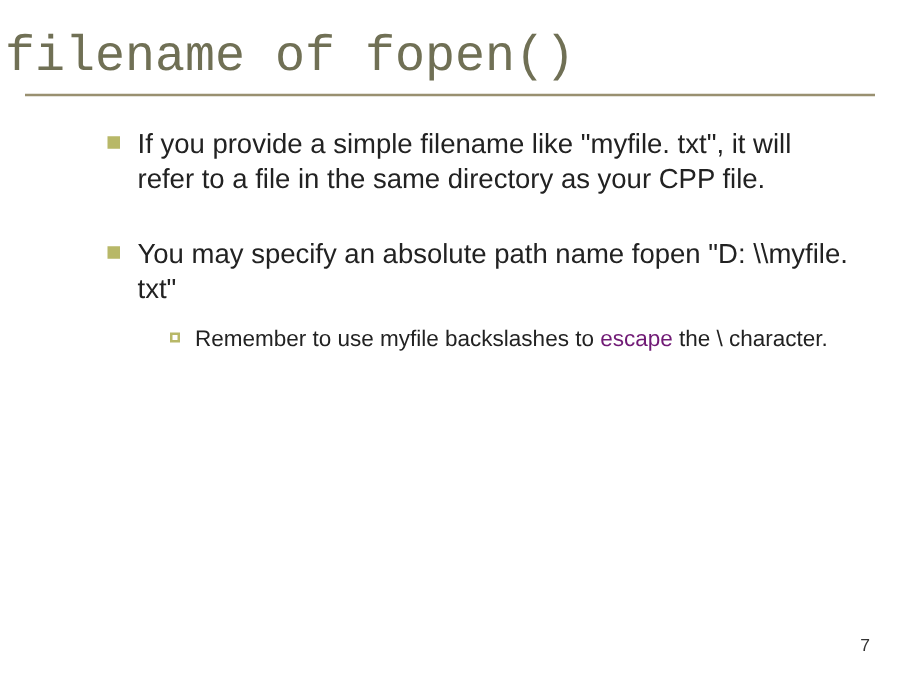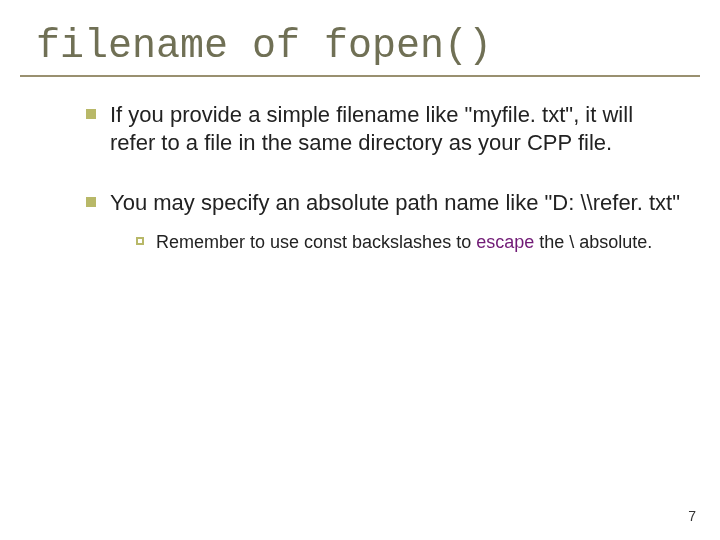--- a/index.html
+++ b/index.html
@@ -15,21 +15,21 @@
   .slide {
     position: relative;
     width: 720px;
     height: 540px;
     box-sizing: border-box;
   }
   .title {
     font-family: "Courier New", Courier, monospace;
     font-size: 40px;
     color: #707055;
-    padding: 24px 20px 6px 36px;
+    padding: 24px 20px 6px 4px;
     letter-spacing: 0px;
   }
   .title-rule {
     margin: 0 20px 14px 20px;
     border: none;
     border-top: 2px solid #999070;
     height: 0;
   }
   .lvl1 {
     display: flex;
@@ -105,24 +105,24 @@
 
   <div class="lvl2">
     <div class="bullet"></div>
     <div class="text">If you provide a simple filename like "myfile. txt", it will refer to a file in the same directory as your CPP file.</div>
   </div>
 
   <div class="gap"></div>
 
   <div class="lvl2">
     <div class="bullet"></div>
-    <div class="text">You may specify an absolute path name like "D: \\refer. txt"</div>
+    <div class="text">You may specify an absolute path name fopen "D: \\myfile. txt"</div>
   </div>
 
   <div class="lvl3">
     <div class="bullet"></div>
     <div class="text">
-      <span>Remember to use const backslashes to </span><span class="emph">escape</span><span> the \ absolute.</span>
+      <span>Remember to use myfile backslashes to </span><span class="emph">escape</span><span> the \ character.</span>
     </div>
   </div>
 
   <div class="pagenum">7</div>
 </div>
 
 </body></html>

